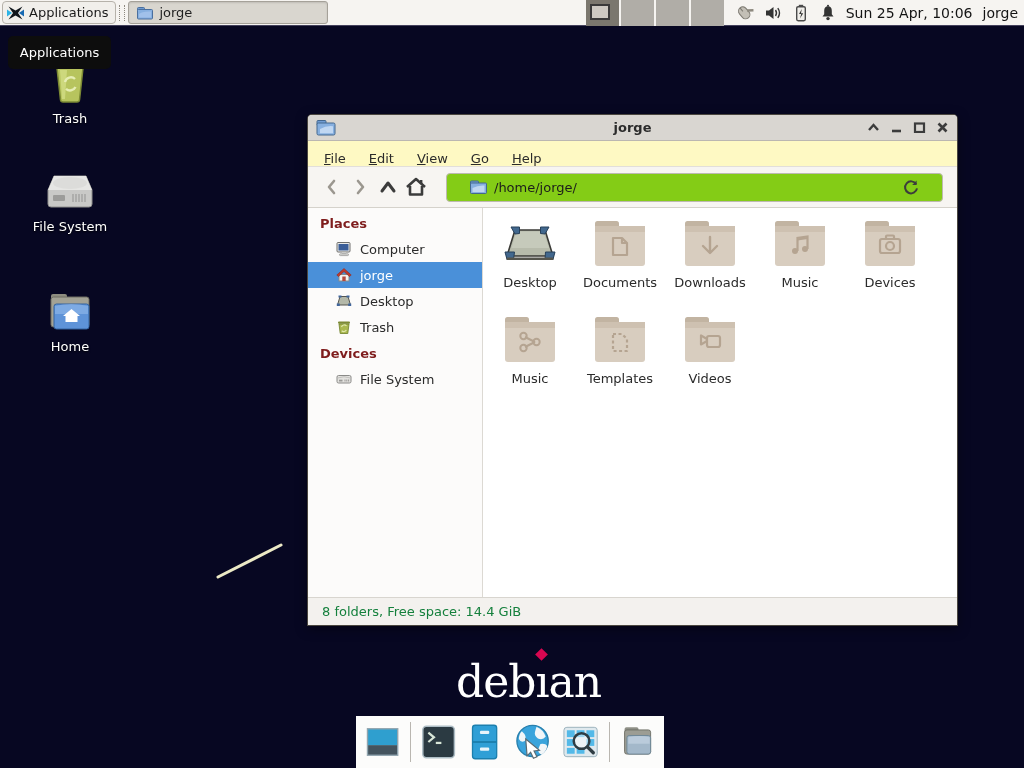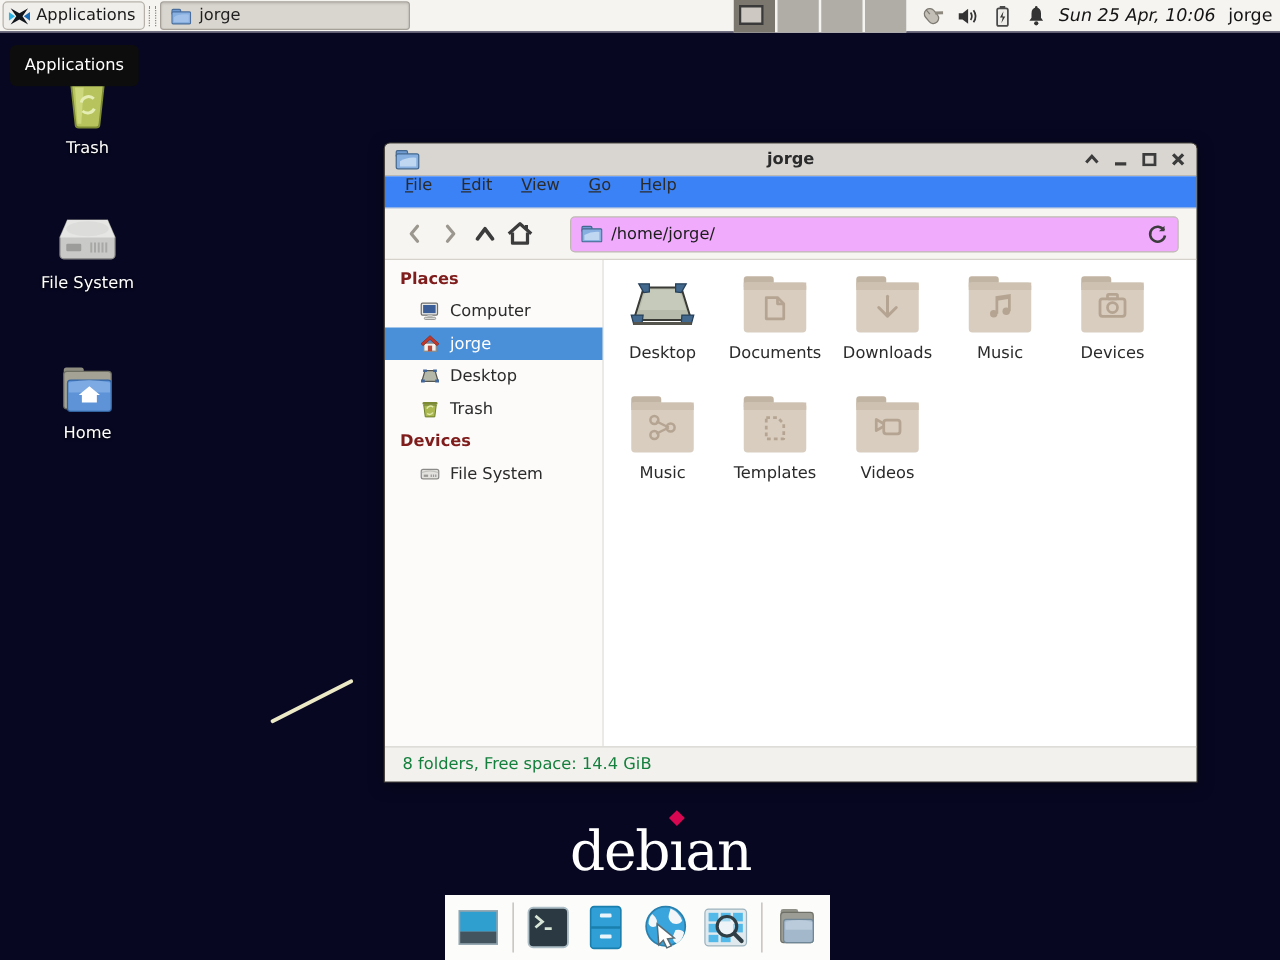--- a/index.html
+++ b/index.html
@@ -11,43 +11,43 @@
   .app-btn { display:flex; align-items:center; gap:5px; height:23px; margin-left:2px; padding:0 7px 0 4px; background:#f1efeb; border:1px solid #b6b2aa; border-radius:4px; }
   .app-btn span { font-size:13px; color:#1b1b1b; }
   .grip { width:6px; height:16px; margin-left:3px; border-left:1px dotted #8d897f; border-right:1px dotted #8d897f; }
   .task-btn { display:flex; align-items:center; gap:6px; width:200px; height:23px; margin-left:3px; padding:0 8px; background:#d9d6cf; border:1px solid #a5a199; border-radius:3px; box-shadow:inset 0 1px 2px rgba(0,0,0,.12); }
   .p-spacer { flex:1; }
   .pager { display:flex; height:26px; width:138px; background:#f6f4f1; gap:2px; }
   .ws { flex:1; background:#b0ada7; position:relative; }
   .ws.active { background:#7b776e; }
   .ws.active .mini { position:absolute; left:4px; top:4px; width:20px; height:16px; background:#cdc9c2; border:2px solid #3a3a3a; }
   .tray { display:flex; align-items:center; gap:11px; margin:0 10px 0 10px; }
-  .clock { font-size:14px; color:#141414; margin-right:10px; white-space:nowrap;font-style:italic; }
+  .clock { font-size:14px; color:#141414; margin-right:10px; white-space:nowrap; }
   .p-user { font-size:14px; color:#141414; margin-right:6px; }
 
   
   .tooltip { position:absolute; left:8px; top:36px; width:103px; height:33px; background:#0d0d0d; border-radius:5px; color:#fff; display:flex; align-items:center; justify-content:center; font-size:13px; z-index:40; }
 
   
   .dicon { position:absolute; left:10px; width:120px; display:flex; flex-direction:column; align-items:center; z-index:10; }
   .dicon .dlabel { margin-top:7px; color:#fff; font-size:13px; text-shadow:0 1px 2px #000; }
   .dicon-trash { top:58px; } .dicon-fs { top:170px; } .dicon-home { top:292px; }
 
   
   .window { position:absolute; left:308px; top:115px; width:649px; height:510px; background:#fff; border-radius:4px 4px 0 0; box-shadow:0 0 0 1px #4a463f, 0 3px 12px rgba(0,0,0,.5); z-index:20; display:flex; flex-direction:column; }
   .titlebar { height:26px; background:#d9d6d1; border-radius:4px 4px 0 0; display:flex; align-items:center; padding:0 8px; border-bottom:1px solid #bbb7b1; }
   .t-title { position:absolute; left:0; right:0; text-align:center; font-weight:bold; color:#2b2b2b; pointer-events:none; }
   .t-btns { margin-left:auto; display:flex; align-items:center; gap:9px; z-index:1; }
   .t-btn { width:14px; height:14px; display:flex; align-items:center; justify-content:center; }
-  .menubar { height:26px; background:#3b82f6; display:flex; align-items:flex-start; gap:23px; padding-left:16px; border-bottom:1px solid #e2dfda; }
+  .menubar { height:26px; background:#fef9c3; display:flex; align-items:flex-end; gap:23px; padding-left:16px; border-bottom:1px solid #e2dfda; }
   .menu-item { display:inline-block; color:#2b2b2b; }
   .menu-item::first-letter { text-decoration:underline; }
   .toolbar { height:41px; background:#f7f5f2; display:flex; align-items:center; padding:0 14px 0 10px; border-bottom:1px solid #d5d2cb; }
   .nav-btn { width:28px; height:28px; display:flex; align-items:center; justify-content:center; border-radius:3px; }
-  .pathbar { flex:1; height:29px; margin-left:26px; background:#f0abfc; border:1px solid #bdb9b1; border-radius:4px; display:flex; align-items:center; padding:0 8px; gap:7px; }
+  .pathbar { flex:1; height:29px; margin-left:16px; background:#84cc16; border:1px solid #bdb9b1; border-radius:4px; display:flex; align-items:center; padding:0 23px; gap:7px; }
   .path-text { flex:1; color:#1c1c1c; }
   .w-body { flex:1; display:flex; min-height:0; }
   .sidebar { width:175px; background:#fcfbfa; border-right:1px solid #dcd9d3; padding-top:2px; }
   .sb-header { height:26px; display:flex; align-items:center; padding-left:12px; font-weight:bold; color:#7f1d1d; }
   .sb-item { height:26px; display:flex; align-items:center; gap:8px; padding-left:28px; color:#2b2b2b;text-align:right; }
   .sb-item.selected { background:#4a90d9; color:#fff; }
   .content { flex:1; background:#fff; padding:10px 0 0 2px; display:flex; flex-wrap:wrap; align-content:flex-start; }
   .tile { width:90px; height:96px; display:flex; flex-direction:column; align-items:center; }
   .tile .t-label { margin-top:5px; color:#2b2b2b; }
   .statusbar { height:28px; background:#f3f1ee; border-top:1px solid #d8d5cf; display:flex; align-items:center; padding-left:14px; color:#15803d; }

